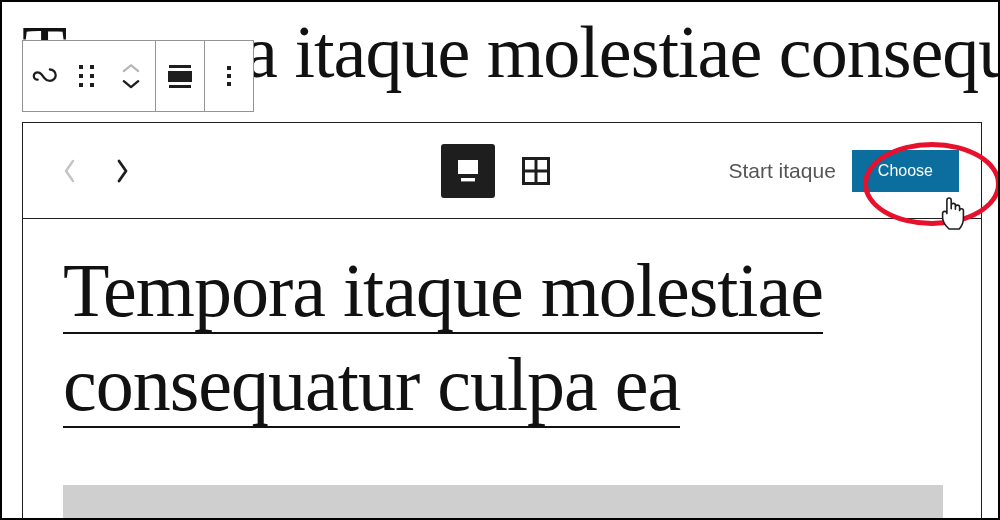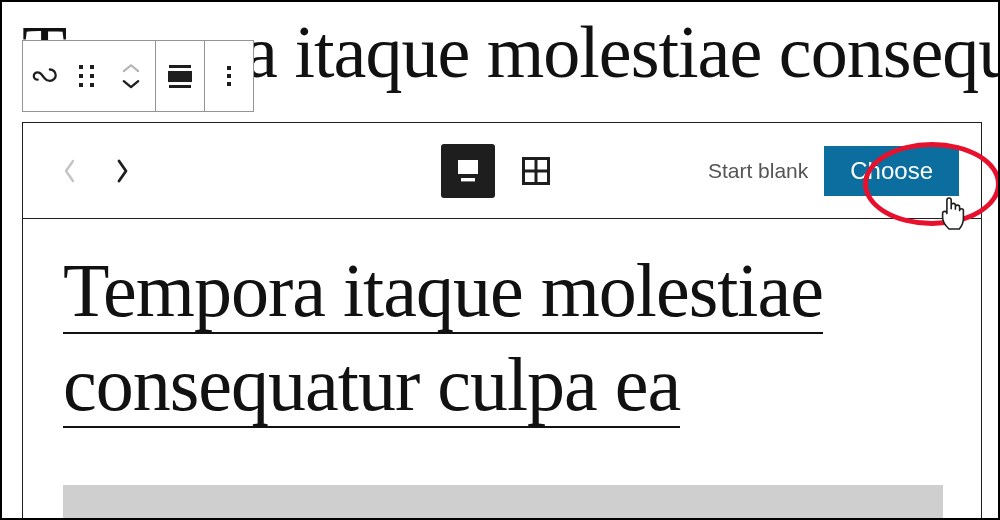--- a/index.html
+++ b/index.html
@@ -169,21 +169,21 @@
     display: flex; align-items: center; gap: 14px;
   }
   .start-blank {
     font-size: 21px;
     color: #555555;
     background: none; border: none; cursor: pointer;
     font-family: "Liberation Sans", sans-serif;
     padding: 4px 2px;
   }
   .choose-btn {
-    font-size: 24px;
+    font-size: 16px;
     color: #ffffff;
     background: #0b6e9e;
     border: none;
     cursor: pointer;
     padding: 13px 26px;
     font-family: "Liberation Sans", sans-serif;
     line-height: 1;
   }
 
   
@@ -325,21 +325,21 @@
         <button class="view-btn" title="Grid view">
           <svg class="icon-grid" viewBox="0 0 30 30">
             <rect x="2.5" y="2.5" width="25" height="25" fill="none" stroke="#1e1e1e" stroke-width="3"></rect>
             <line x1="15" y1="2.5" x2="15" y2="27.5" stroke="#1e1e1e" stroke-width="3"></line>
             <line x1="2.5" y1="15" x2="27.5" y2="15" stroke="#1e1e1e" stroke-width="3"></line>
           </svg>
         </button>
       </div>
 
       <div class="header-right">
-        <button class="start-blank">Start blank</button>
+        <button class="start-blank">Start itaque</button>
         <button class="choose-btn">Choose</button>
       </div>
     </div>
 
     <div class="panel-body">
       <div class="preview-heading">
         <span>Tempora itaque molestiae consequatur culpa ea</span>
       </div>
       <div class="preview-placeholder"></div>
     </div>

